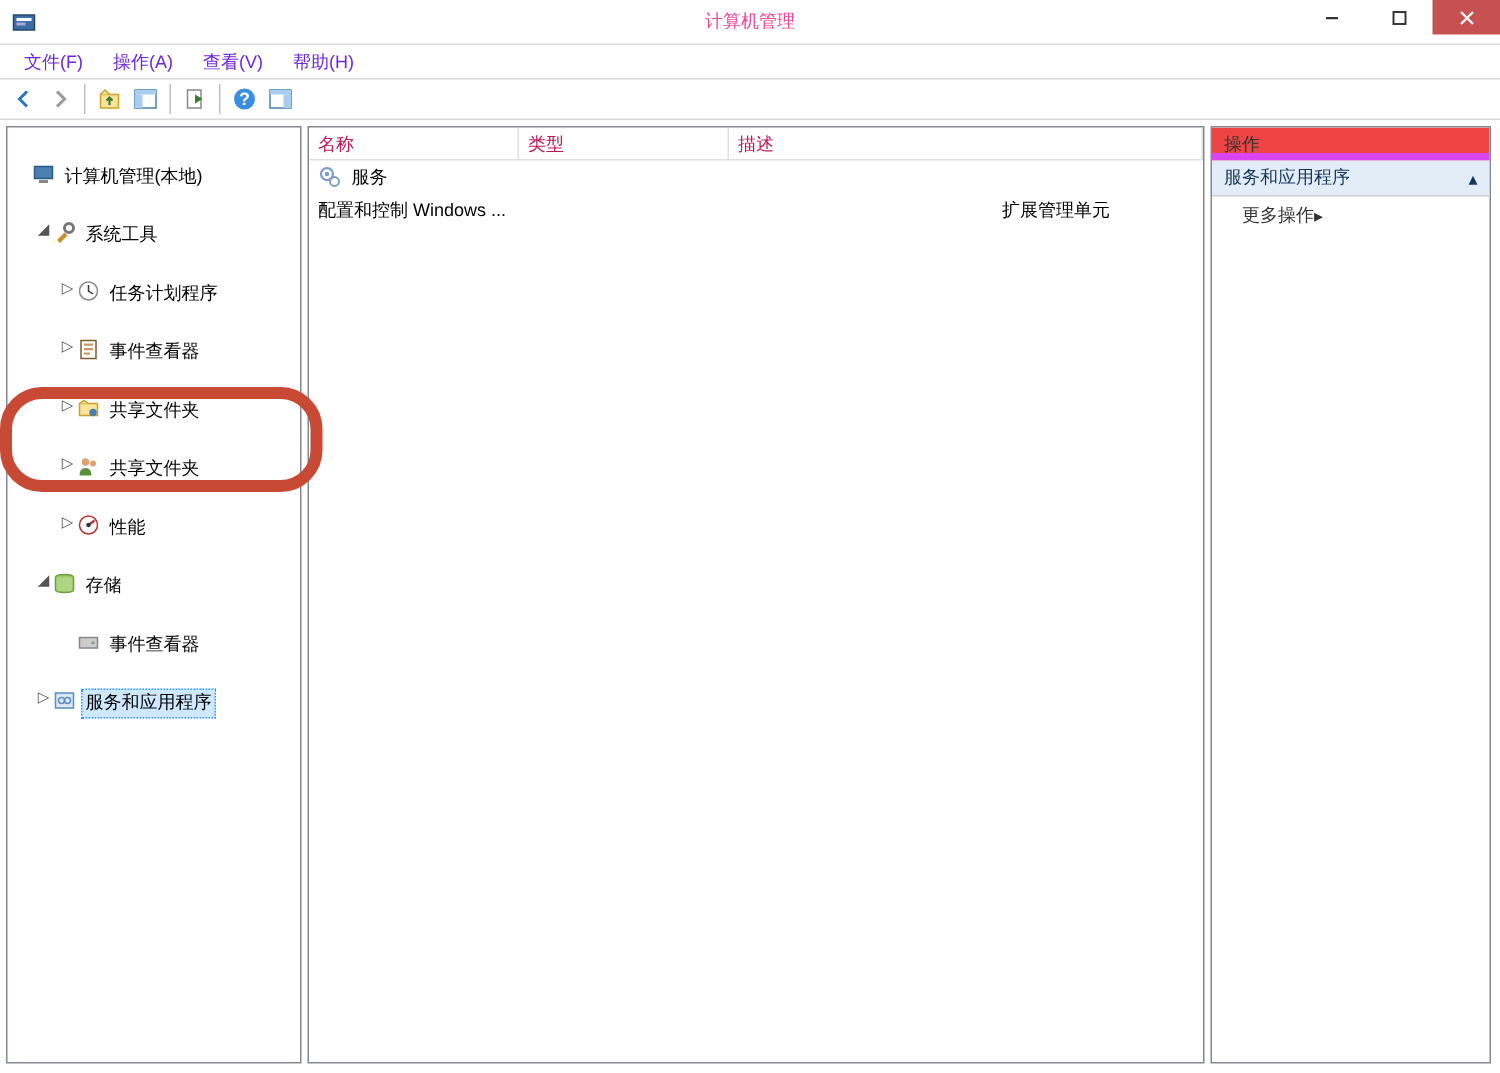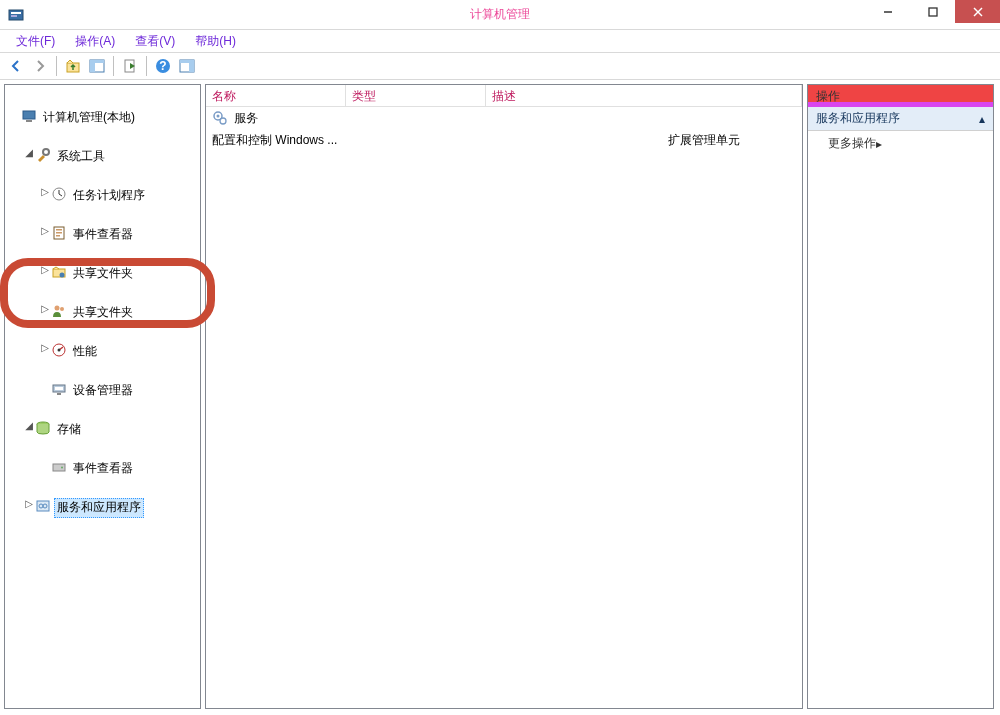--- a/index.html
+++ b/index.html
@@ -223,31 +223,20 @@
         <span class="expander">▷</span>
         <span class="ticon">
             <svg class="ic" viewBox="0 0 16 16">
               <circle cx="8" cy="8" r="6" fill="#fff" stroke="#b33"></circle>
               <path d="M8 8 L12 5" stroke="#b33" stroke-width="1.5"></path>
               <circle cx="8" cy="8" r="1.5" fill="#333"></circle>
             </svg>
           </span>
         <span class="tlabel">性能</span>
       </div>
-      <div class="tree-item lvl2">
-        <span class="expander"></span>
-        <span class="ticon">
-            <svg class="ic" viewBox="0 0 16 16">
-              <rect x="2" y="4" width="12" height="7" fill="#bcd" stroke="#678"></rect>
-              <rect x="4" y="6" width="8" height="3" fill="#fff"></rect>
-              <rect x="6" y="12" width="4" height="2" fill="#888"></rect>
-            </svg>
-          </span>
-        <span class="tlabel">设备管理器</span>
-      </div>
       <div class="tree-item lvl1">
         <span class="expander">◢</span>
         <span class="ticon">
             <svg class="ic" viewBox="0 0 16 16">
               <ellipse cx="8" cy="4" rx="6" ry="2" fill="#9ccc65" stroke="#689f38"></ellipse>
               <path d="M2 4 L2 12 Q2 14 8 14 Q14 14 14 12 L14 4" fill="#aed581" stroke="#689f38"></path>
             </svg>
           </span>
         <span class="tlabel">存储</span>
       </div>

